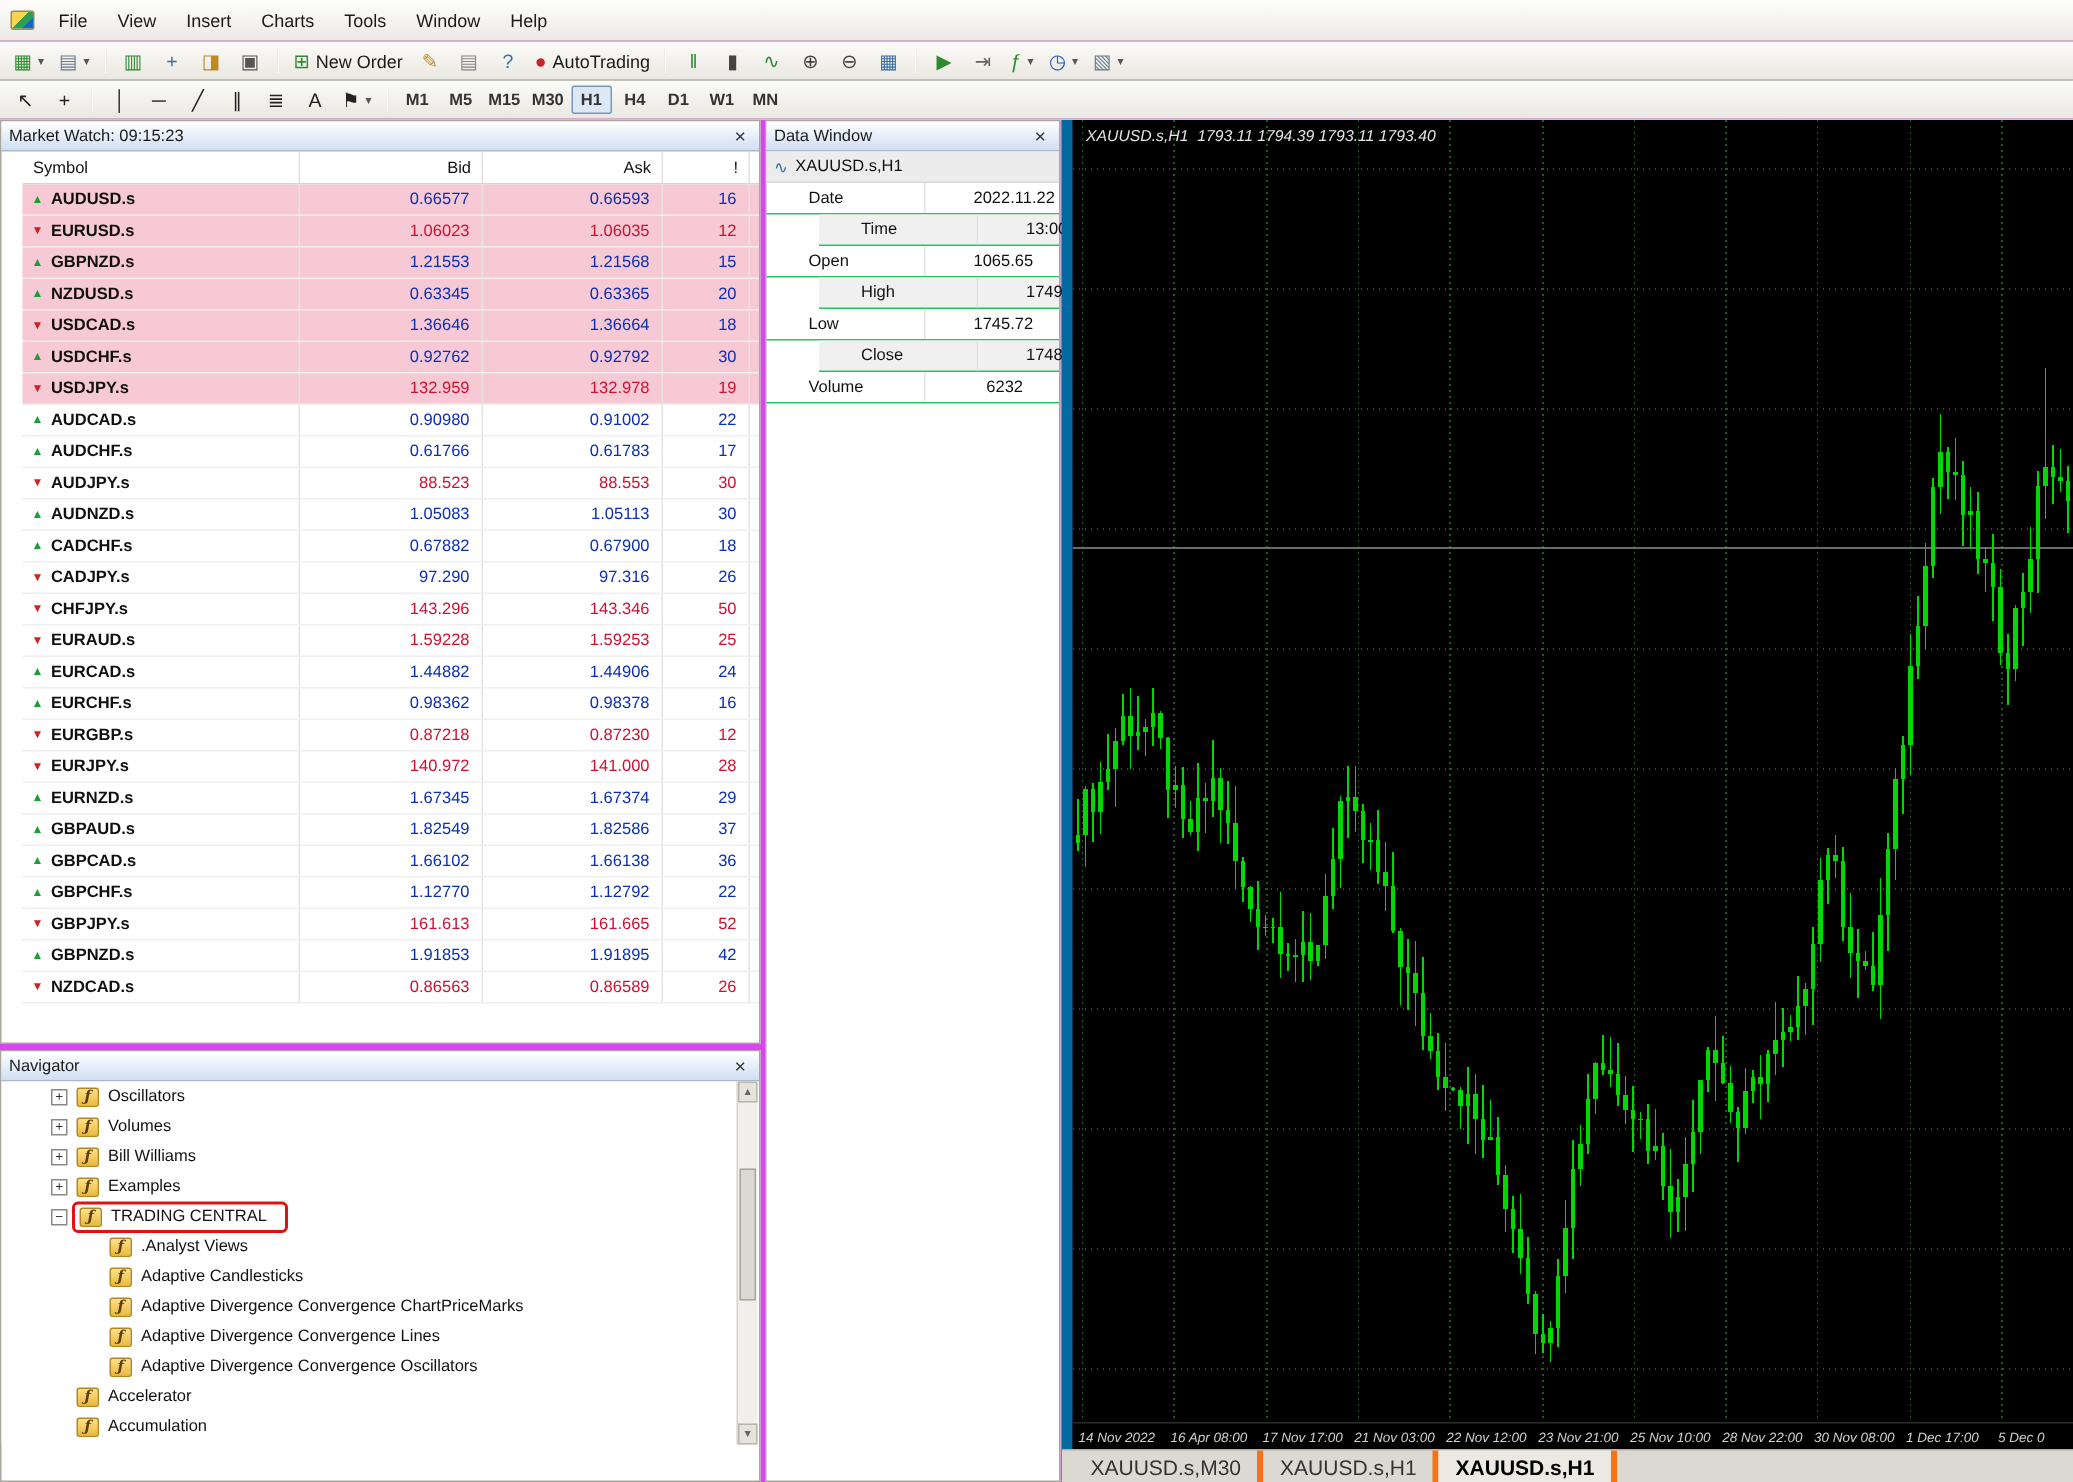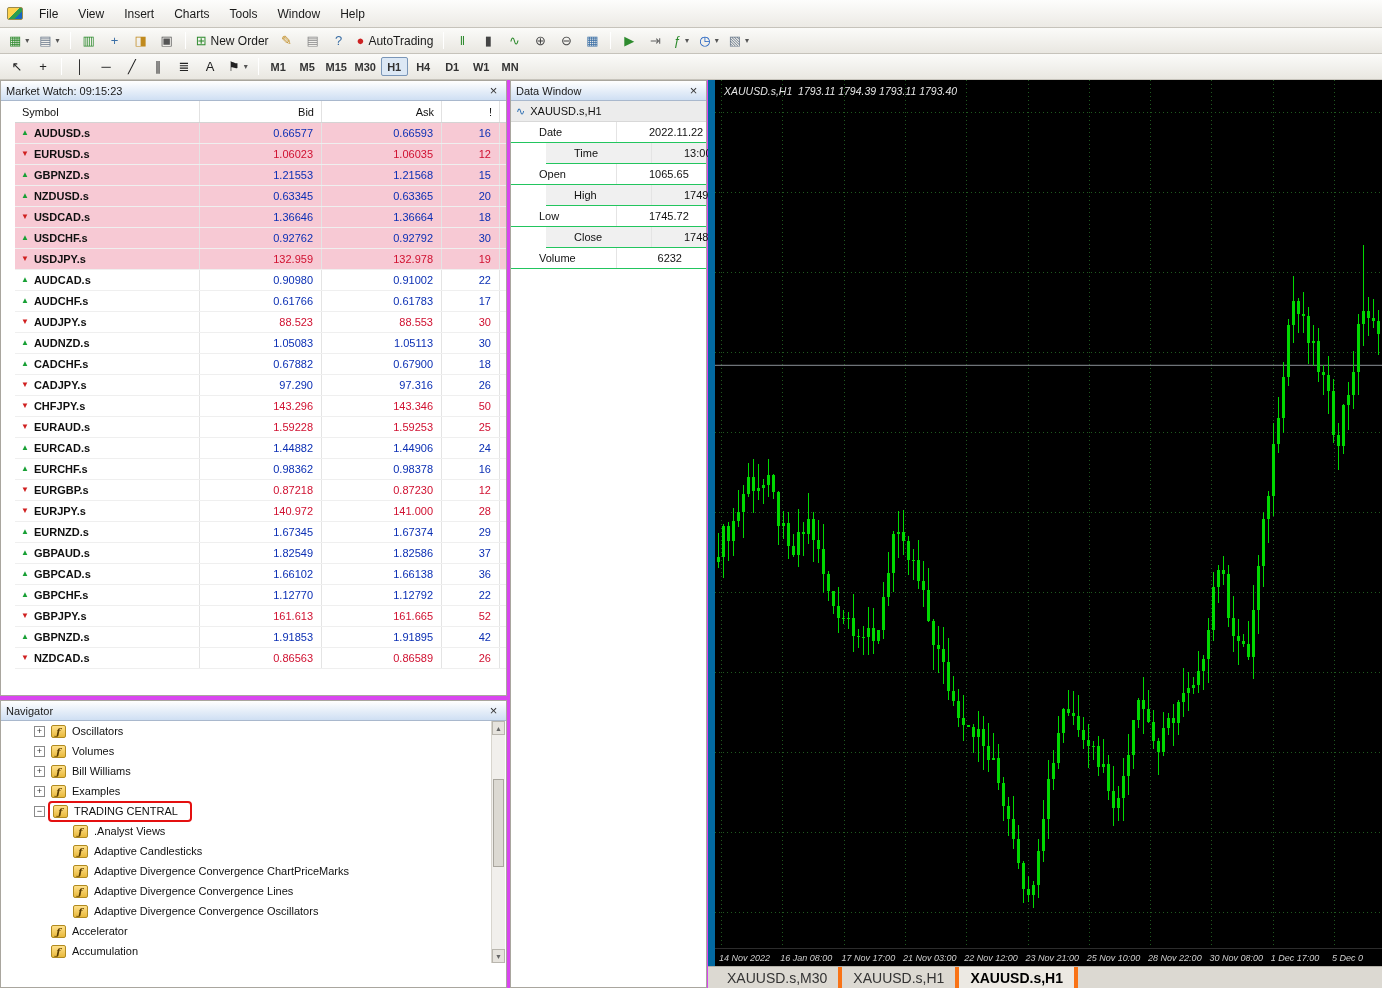--- a/index.html
+++ b/index.html
@@ -903,21 +903,21 @@
           <rect x="662" y="240.56195459799892" width="3" height="13.326236351509579" fill="#00d800"></rect>
           <line x1="668.5" x2="668.5" y1="245.1208212558049" y2="296.80291224056054" stroke="#00d800" stroke-width="1"></line>
           <rect x="667" y="253.8881909495085" width="3" height="31.298879374662647" fill="#00d800"></rect>
           <line x1="673.5" x2="673.5" y1="269.34450201466643" y2="298.67231728890147" stroke="#00d800" stroke-width="1"></line>
           <rect x="672" y="284.7999999999993" width="3" height="1" fill="#00d800"></rect>
         </g>
       </svg>
     <div class="chart-info">XAUUSD.s,H1  1793.11 1794.39 1793.11 1793.40</div>
     <div class="x-axis">
         <span class="x-label" style="left: 4px;">14 Nov 2022</span>
-        <span class="x-label" style="left: 65.3px;">16 Jan 08:00</span>
+        <span class="x-label" style="left: 65.3px;">16 Apr 08:00</span>
         <span class="x-label" style="left: 126.6px;">17 Nov 17:00</span>
         <span class="x-label" style="left: 187.9px;">21 Nov 03:00</span>
         <span class="x-label" style="left: 249.2px;">22 Nov 12:00</span>
         <span class="x-label" style="left: 310.5px;">23 Nov 21:00</span>
         <span class="x-label" style="left: 371.8px;">25 Nov 10:00</span>
         <span class="x-label" style="left: 433.1px;">28 Nov 22:00</span>
         <span class="x-label" style="left: 494.4px;">30 Nov 08:00</span>
         <span class="x-label" style="left: 555.7px;">1 Dec 17:00</span>
         <span class="x-label" style="left: 617px;">5 Dec 0</span>
       </div>

